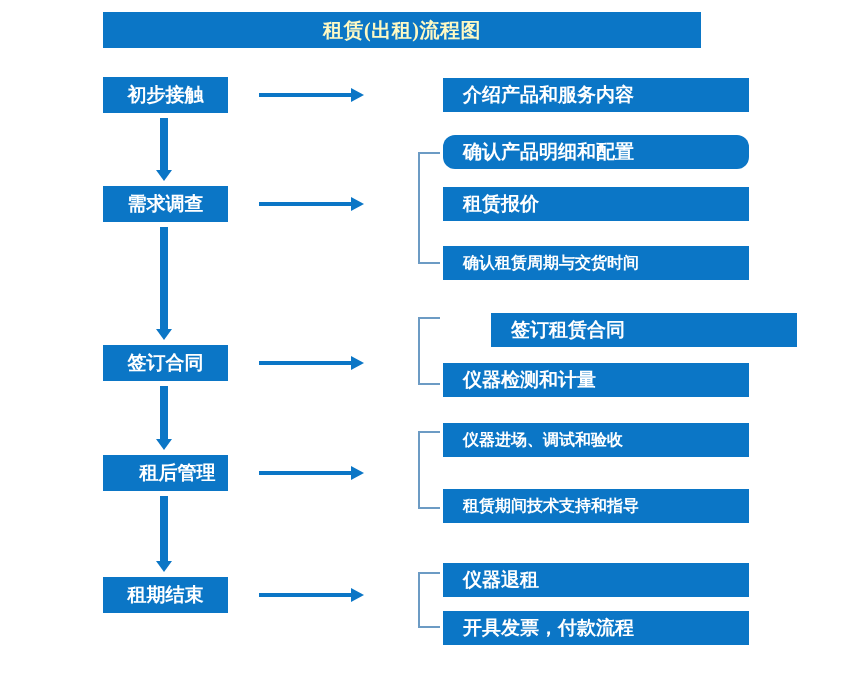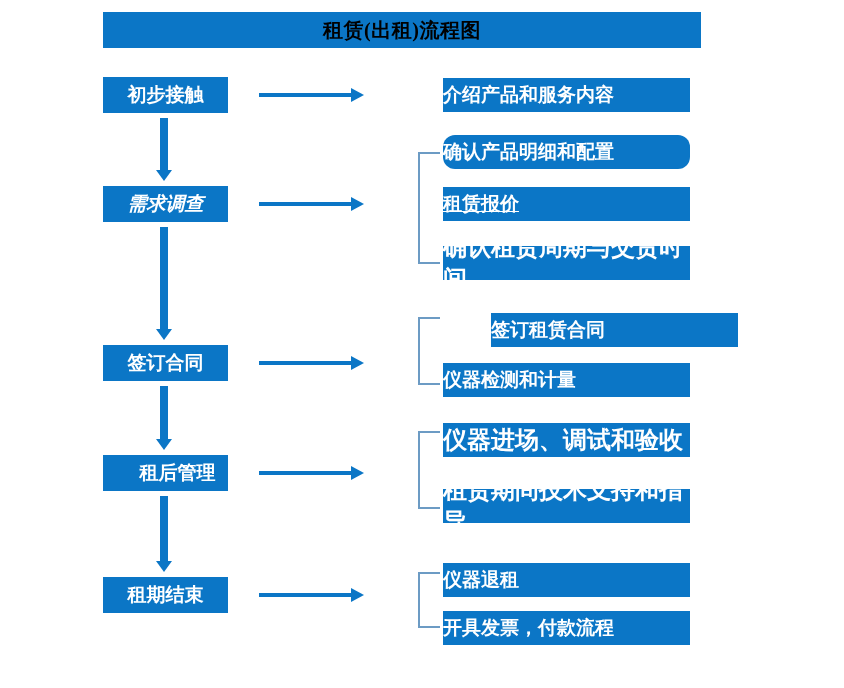--- a/index.html
+++ b/index.html
@@ -20,21 +20,21 @@
     width: 844px;
     height: 688px;
   }
   .title-bar {
     position: absolute;
     left: 103px;
     top: 12px;
     width: 598px;
     height: 36px;
     background: #0B76C6;
-    color: #000000;
+    color: #fef9c3;
     font-weight: bold;
     font-size: 20px;
     line-height: 36px;
     text-align: center;
     letter-spacing: 0.5px;
   }
   .node {
     position: absolute;
     background: #0B76C6;
     color: #ffffff;
@@ -46,27 +46,27 @@
   }
   .node.left {
     left: 103px;
     width: 125px;
     height: 36px;
     justify-content: center;
     padding: 0 4px;
   }
   .node.right {
     left: 443px;
-    width: 247px;
+    width: 306px;
     height: 34px;
     justify-content: flex-start;
-    padding-left: 0;
+    padding-left: 20px;
   }
   .node.right.wide {
-    font-size: 24px;
+    font-size: 16px;
   }
 
   
   .h-arrow {
     position: absolute;
     height: 14px;
     left: 259px;
     width: 106px;
   }
   .h-arrow .shaft {
@@ -121,21 +121,21 @@
   }
 </style>
 </head>
 <body>
 
 <div id="canvas">
 
   <div class="title-bar">租赁(出租)流程图</div>
 
   <div class="node left" style="top:77px;">初步接触</div>
-  <div class="node left" style="top:186px;font-style:italic;">需求调查</div>
+  <div class="node left" style="top:186px;">需求调查</div>
   <div class="node left" style="top:345px;">签订合同</div>
   <div class="node left" style="top:455px;padding-left:28px;">租后管理</div>
   <div class="node left" style="top:577px;">租期结束</div>
 
   <div class="v-arrow" style="top:118px; height:63px;">
     <div class="shaft" style="height:52px;"></div>
     <div class="head" style="top:52px;"></div>
   </div>
   <div class="v-arrow" style="top:227px; height:113px;">
     <div class="shaft" style="height:102px;"></div>
@@ -171,21 +171,21 @@
       <div class="head"></div>
   </div>
 
   <div class="bracket" style="top:152px; height:112px;"></div>
   <div class="bracket" style="top:317px; height:68px;"></div>
   <div class="bracket" style="top:431px; height:78px;"></div>
   <div class="bracket" style="top:572px; height:56px;"></div>
 
   <div class="node right" style="top:78px;">介绍产品和服务内容</div>
   <div class="node right" style="top:135px;border-radius:12px;">确认产品明细和配置</div>
-  <div class="node right" style="top:187px;text-decoration:underline;">租赁报价</div>
+  <div class="node right" style="top:187px;">租赁报价</div>
   <div class="node right wide" style="top:246px;">确认租赁周期与交货时间</div>
   <div class="node right" style="top:313px;margin-left:48px;">签订租赁合同</div>
   <div class="node right" style="top:363px;">仪器检测和计量</div>
   <div class="node right wide" style="top:423px;">仪器进场、调试和验收</div>
   <div class="node right wide" style="top:489px;">租赁期间技术支持和指导</div>
   <div class="node right" style="top:563px;">仪器退租</div>
   <div class="node right" style="top:611px;">开具发票，付款流程</div>
 
 </div>
 

